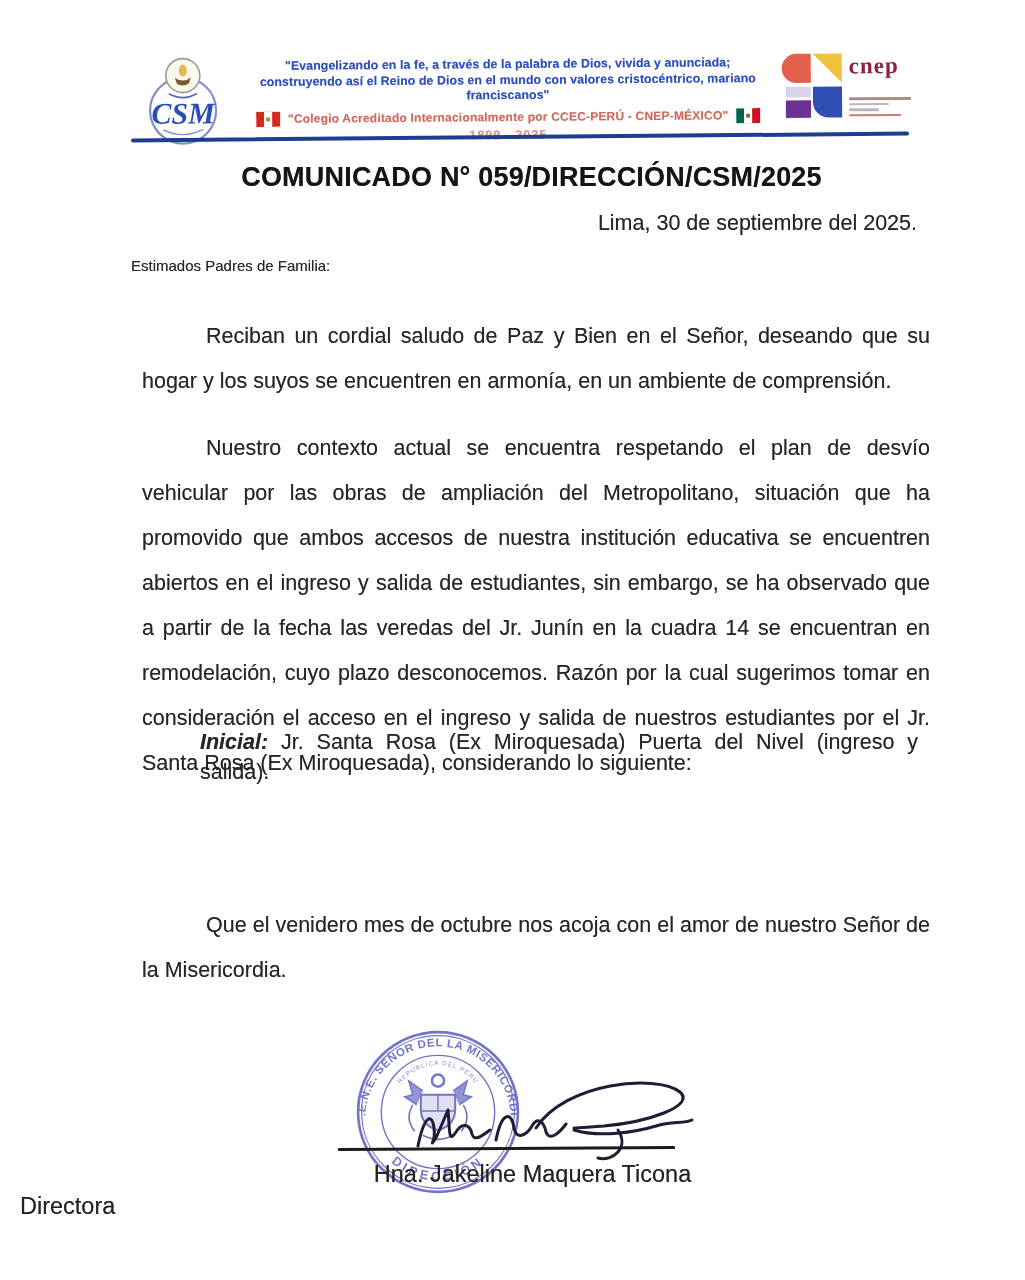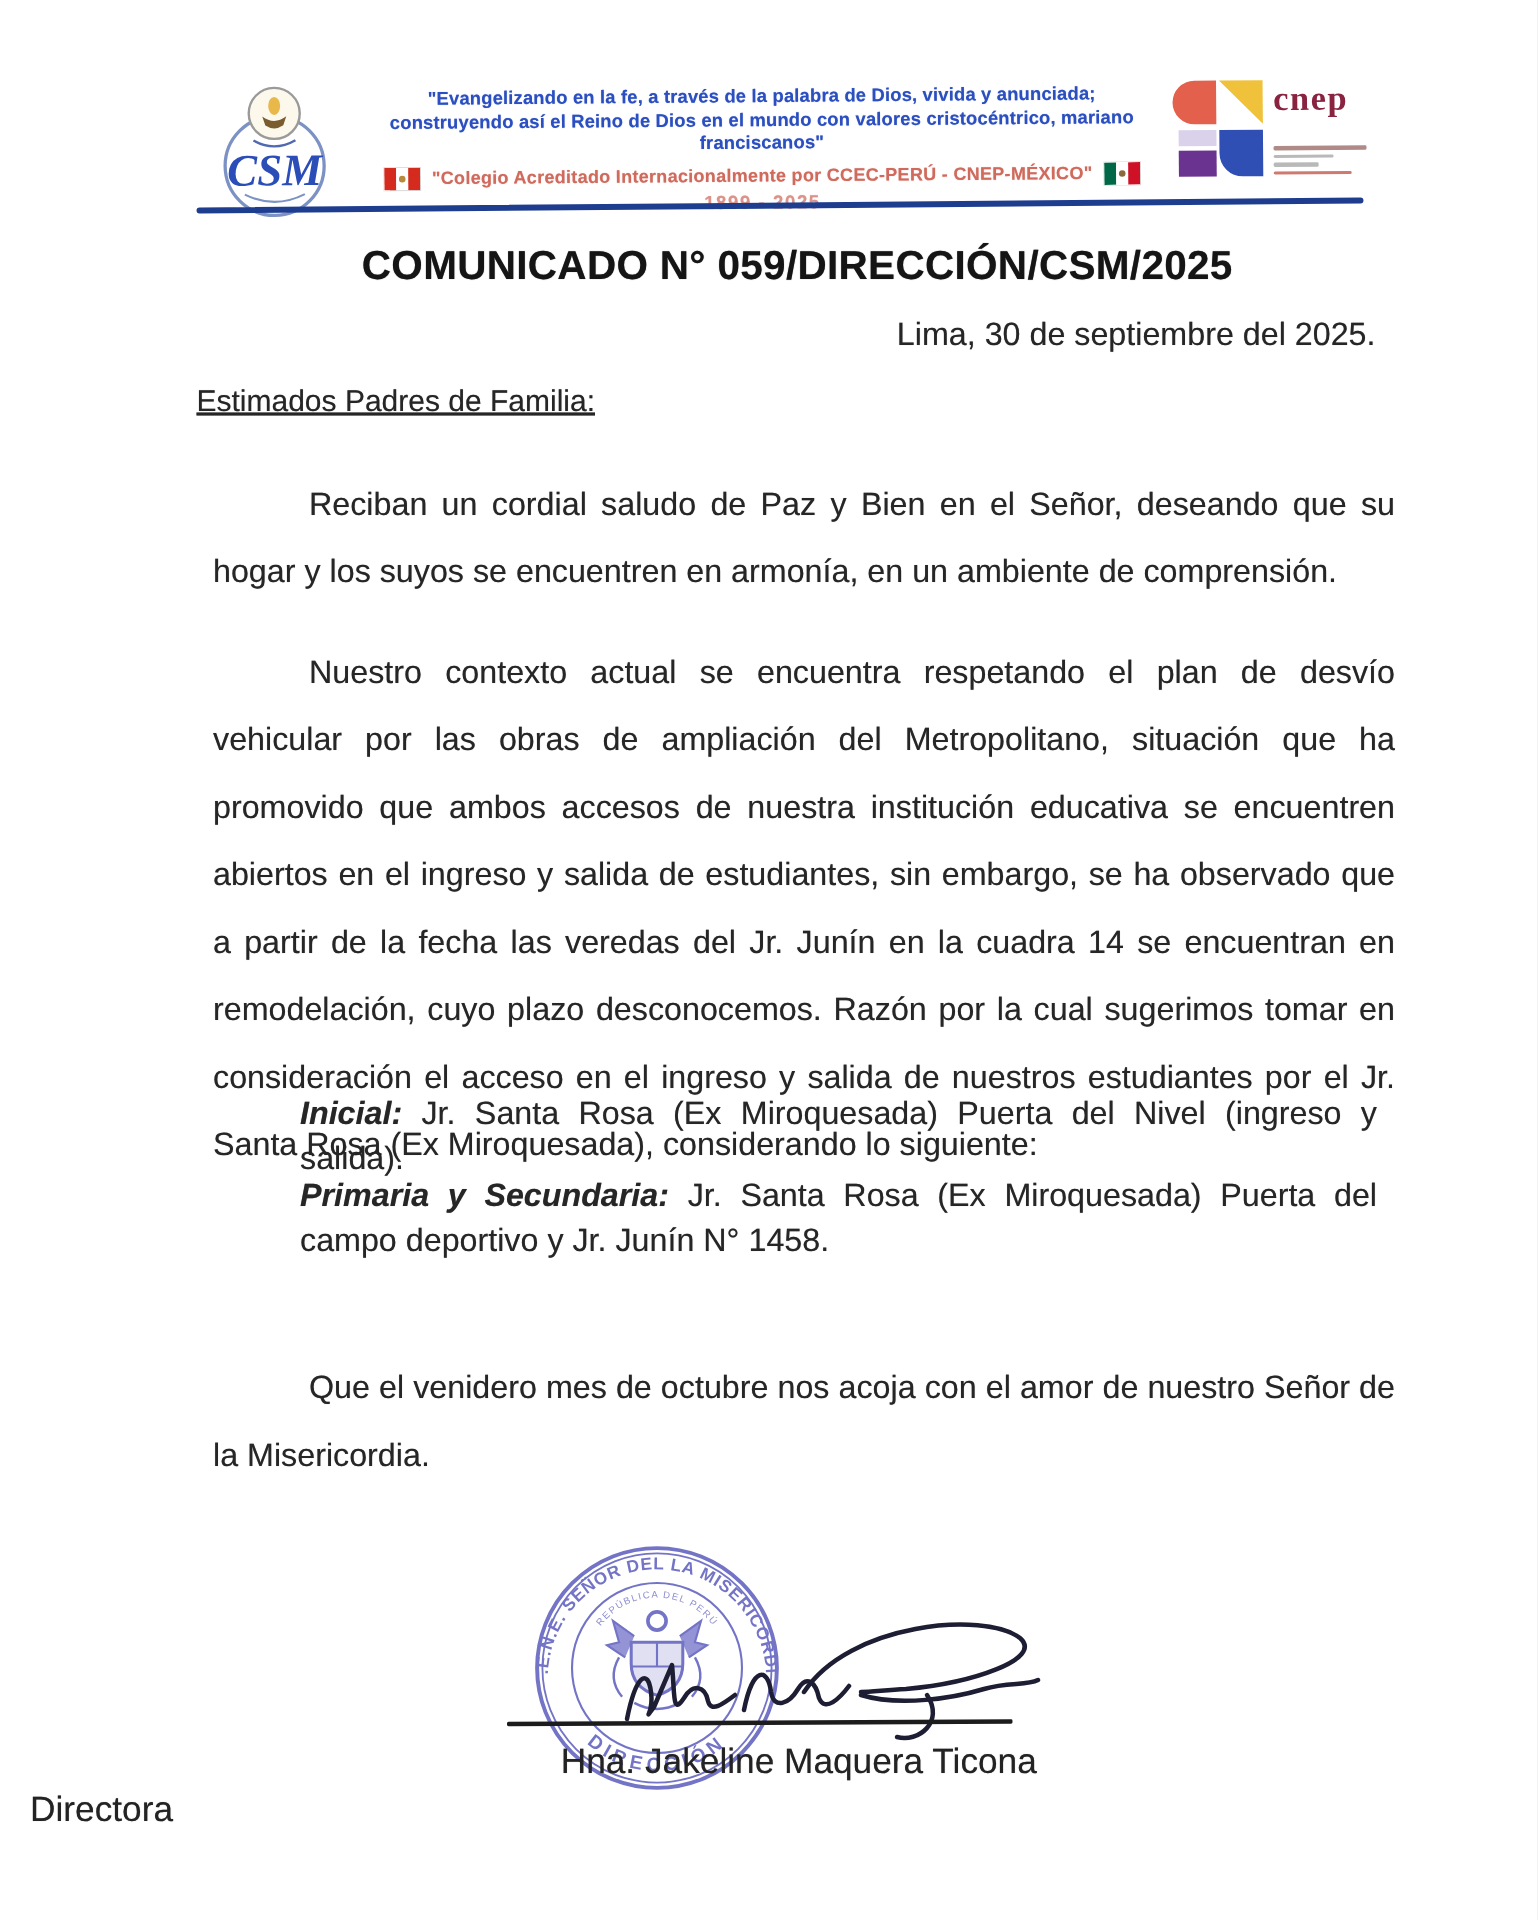--- a/index.html
+++ b/index.html
@@ -19,21 +19,21 @@
   .years{color:#db9289;font-weight:bold;font-size:12.5px;margin-top:3px;letter-spacing:1px;text-shadow:0 0 0.7px rgba(219,146,137,.5);}
   .cnep-group{flex:0 0 auto;display:flex;align-items:flex-start;gap:6px;margin-top:4px;}
   .cnep-wordcol{display:flex;flex-direction:column;gap:18px;padding-top:6px;}
   .cnep-word{font-family:"Liberation Serif",serif;font-weight:bold;font-size:23px;line-height:20px;color:#8a2340;letter-spacing:1px;}
   .cnep-lines{display:flex;flex-direction:column;gap:3px;margin-top:3px;}
   .cnep-lines i{display:block;height:2.5px;border-radius:1px;}
   .rule{position:absolute;left:131px;top:135px;width:778px;height:4px;background:#1e3d8f;transform:rotate(-0.5deg);border-radius:2px;}
   
   .doc-title{position:absolute;left:0;top:162px;width:100%;text-align:center;font-size:27px;font-weight:bold;color:#151515;letter-spacing:0.2px;text-shadow:0 0 0.6px rgba(0,0,0,.6);padding-left:19px;}
   .date-line{position:absolute;right:108px;top:211px;font-size:21.5px;color:#262626;text-shadow:0 0 0.5px rgba(0,0,0,.45);}
-  .salutation{position:absolute;left:131px;top:257px;font-size:20px;color:#262626;text-shadow:0 0 0.5px rgba(0,0,0,.45);text-decoration:underline;}
+  .salutation{position:absolute;left:131px;top:257px;font-size:15px;color:#262626;text-shadow:0 0 0.5px rgba(0,0,0,.45);}
   .body-par{position:absolute;left:130px;width:788px;font-size:21.5px;line-height:45px;color:#262626;text-align:justify;text-shadow:0 0 0.5px rgba(0,0,0,.45);margin:12px;}
   .indent{text-indent:64px;}
   .p1{top:302px;}
   .p2{top:414px;}
   .item{position:absolute;left:200px;width:718px;font-size:21.5px;line-height:30px;color:#262626;text-align:justify;text-shadow:0 0 0.5px rgba(0,0,0,.45);margin:0;}
   .item .bi{font-weight:bold;font-style:italic;}
   .item1{top:727px;}
   .item2{top:782px;}
   .p3{top:891px;}
   .farewell{position:absolute;left:0;top:984px;width:100%;text-align:center;font-size:21.5px;color:#262626;text-shadow:0 0 0.5px rgba(0,0,0,.45);}
@@ -107,21 +107,20 @@
 
   <div class="doc-title">COMUNICADO N° 059/DIRECCIÓN/CSM/2025</div>
   <div class="date-line">Lima, 30 de septiembre del 2025.</div>
   <div class="salutation">Estimados Padres de Familia:</div>
 
   <p class="body-par indent p1">Reciban un cordial saludo de Paz y Bien en el Señor, deseando que su hogar y los suyos se encuentren en armonía, en un ambiente de comprensión.</p>
   <p class="body-par indent p2">Nuestro contexto actual se encuentra respetando el plan de desvío vehicular por las obras de ampliación del Metropolitano, situación que ha promovido que ambos accesos de nuestra institución educativa se encuentren abiertos en el ingreso y salida de estudiantes, sin embargo, se ha observado que a partir de la fecha las veredas del Jr. Junín en la cuadra 14 se encuentran en remodelación, cuyo plazo desconocemos. Razón por la cual sugerimos tomar en consideración el acceso en el ingreso y salida de nuestros estudiantes por el Jr. Santa Rosa (Ex Miroquesada), considerando lo siguiente:</p>
 
   <p class="item item1"><span class="bi">Inicial:</span><span> Jr. Santa Rosa (Ex Miroquesada) Puerta del Nivel (ingreso y salida).</span></p>
 
-  <p class="item item2"><span class="bi">Primaria y Secundaria:</span><span> Jr. Santa Rosa (Ex Miroquesada) Puerta del campo deportivo y Jr. Junín N° 1458.</span></p>
 
   <p class="body-par indent p3">Que el venidero mes de octubre nos acoja con el amor de nuestro Señor de la Misericordia.</p>
 
 
   <div class="sig-area">
 
     <svg class="stamp" viewBox="0 0 170 170">
       <defs>
         <path id="arcTop" d="M13,92 A72,72 0 1 1 157,92"></path>
         <path id="arcBottom" d="M37,133 A68,68 0 0 0 133,133"></path>

